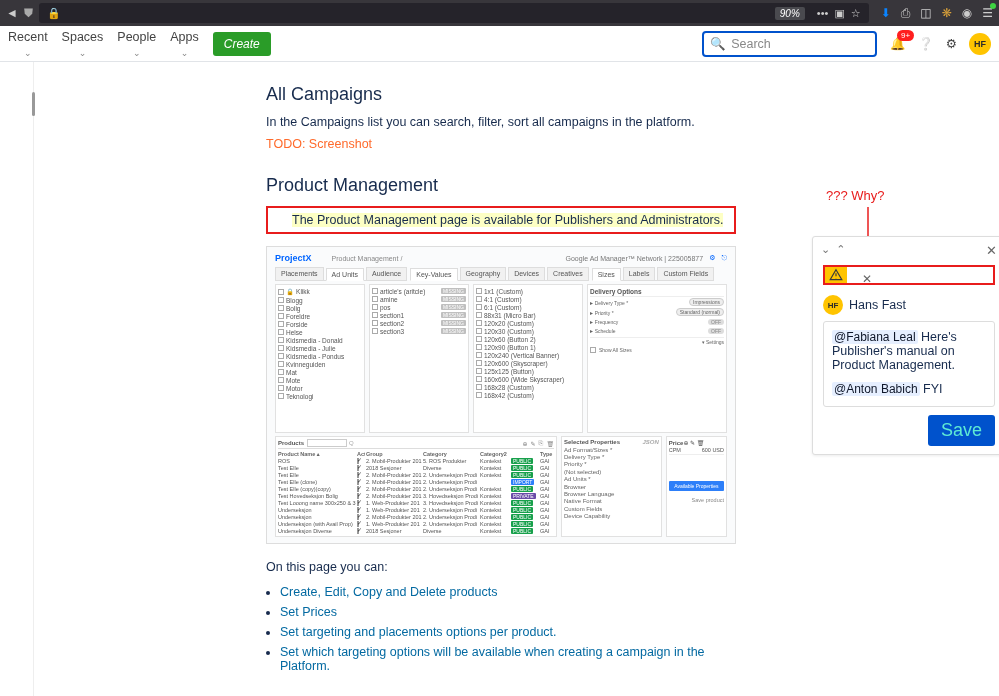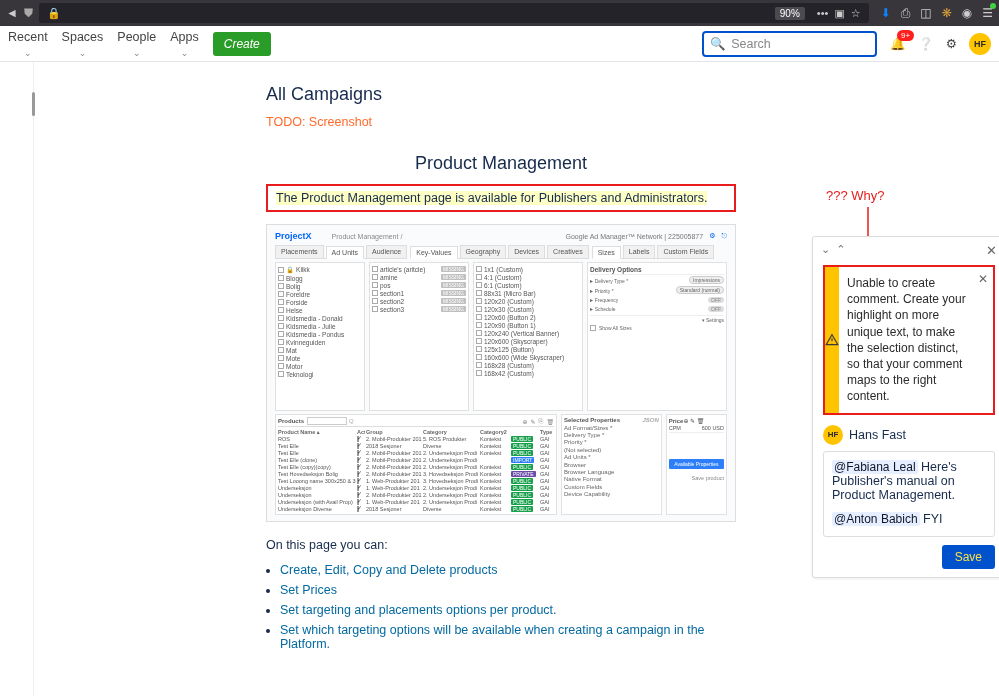--- a/index.html
+++ b/index.html
@@ -1,21 +1,21 @@
 <!DOCTYPE html>
 <html><head>
 <meta charset="utf-8">
 <style>
 * { box-sizing: border-box; margin: 0; padding: 0; font-family: -apple-system, BlinkMacSystemFont, "Segoe UI", Arial, sans-serif; }
 body { width: 999px; height: 696px; overflow: hidden; background: #fff; font-size: 12px; }
 
 
 .browser-chrome { height: 26px; background: #38363b; display: flex; align-items: center; padding: 0 6px; gap: 6px; color: #ccc; }
 .url-bar { flex: 1; background: #25232a; height: 20px; border-radius: 3px; display: flex; align-items: center; padding: 0 8px; gap: 6px; font-size: 11px; }
-.url-bar .zoom { margin-left: auto; font-size:10px; background:#4a4a4f; padding:1px 5px; border-radius:2px; color:#fff; }
+.url-bar .zoom { margin-left: auto; font-size:10px; background:#4a4a4f; padding:1px 5px; border-radius:2px; color:#fff;font-style:italic; }
 .chrome-icons { display: flex; gap: 10px; align-items: center; margin-left: 6px; }
 .chrome-icons span { color: #ccc; }
 .hamburger-badge { position: relative; }
 .hamburger-badge::after { content:''; position:absolute; top:-3px; right:-3px; width:6px; height:6px; background:#3fd442; border-radius:50%; }
 
 
 .conf-bar { height: 36px; border-bottom: 1px solid #e1e4e8; display: flex; align-items: center; padding: 0 8px; gap: 14px; font-size: 12.5px; color: #444; }
 .conf-bar .nav-item { display: flex; align-items: center; gap: 4px; cursor: pointer; flex-direction: column; }
 .create-btn { background: #2a9c28; color: #fff; border: none; padding: 5px 11px; border-radius: 3px; font-size:12px; cursor:pointer;font-style:italic;}
 .spacer { flex: 1; }
@@ -30,21 +30,21 @@
 .left-gutter { width: 34px; border-right: 1px solid #eee; position: relative; }
 .left-gutter::after { content:''; position:absolute; right:-2px; top:30px; width:3px; height:24px; background:#999; border-radius:2px; }
 .main { flex: 1; padding: 16px 0 0 0; overflow:hidden; position:relative; }
 .doc { margin-left: 232px; width: 470px; }
 
 h2.sec { font-size: 18px; font-weight: 500; color: #172b4d; margin: 6px 0 10px; }
 .para { font-size: 12.5px; color: #172b4d; margin-bottom: 8px; }
 .todo { color: #ff6a2b; font-size: 12.5px; margin-bottom: 12px; }
 
 .highlight-box { border: 2px solid #e81c1c; padding: 5px 8px; margin: 8px 0 12px; }
-.highlight-text { background: #fdffc4; font-size: 12.5px; color: #172b4d; }
+.highlight-text { background: #fdffc4; font-size: 12.5px; color: #172b4d; margin-left: 16px; }
 
 
 .embed { border: 1px solid #ddd; width: 470px; height: 298px; background: #fafbfc; padding: 6px 8px; font-size: 7px; color: #555; display:flex; flex-direction:column; }
 .embed-head { display:flex; align-items:center; gap:20px; margin-bottom:4px; }
 .embed-head .px { color:#0065ff; font-weight:700; font-size:9px; }
 .embed-head .pm { color:#888; font-size:7px; }
 .embed-head .right { margin-left:auto; color:#777; font-size:7px; display:flex; gap:6px; align-items:center;}
 .embed-head .cog { color:#0065ff; }
 .embed-tabs { display:flex; gap:2px; font-size:7px; border-bottom:1px solid #ddd; }
 .embed-tabs div { padding:2px 5px; border:1px solid #ddd; border-bottom:none; background:#f1f1f1; }
@@ -97,21 +97,21 @@
 .err-box { border:2px solid #e81c1c; margin-top:18px; display:flex; background:#fff; }
 .err-bar { width:22px; background:#ffc400; display:flex; align-items:center; justify-content:center; }
 .err-bar svg{ width:14px; height:14px; }
 .err-msg { padding:8px 22px 8px 8px; font-size:12px; color:#2b2b2b; line-height:1.35; position:relative; }
 .err-msg .xx { position:absolute; top:4px; right:5px; color:#666; cursor:pointer; font-size:12px; }
 .author { display:flex; align-items:center; gap:6px; margin:10px 0 6px; font-size:12.5px; color:#172b4d;}
 .author .avatar-hf { width:20px; height:20px; font-size:8px;}
 .cmt-body { border:1px solid #ddd; border-radius:3px; padding:8px 8px 10px; font-size:12.5px; color:#172b4d;}
 .mention { background:#e6efff; color:#0f172a; border-radius:2px; padding:0 2px; font-size:12px;}
 .btn-row { display:flex; justify-content:flex-end; margin-top:8px;}
-.save-btn { background:#0052cc; color:#fde047; border:none; padding:5px 13px; border-radius:3px; font-size:12px; cursor:pointer;}
+.save-btn { background:#0052cc; color:#5eead4; border:none; padding:5px 13px; border-radius:3px; font-size:18px; cursor:pointer;}
 
 .chev { font-size:9px; color:#888; }
 </style>
 </head>
 <body>
 
 <div class="browser-chrome">
   <span>◄</span>
   <span style="color:#aaa;">⛊</span>
   <div class="url-bar">
@@ -160,23 +160,24 @@
     <span>⚙</span>
     <div class="avatar-hf">HF</div>
   </div>
 </div>
 
 <div class="layout">
   <div class="left-gutter"></div>
   <div class="main">
     <div class="doc">
       <h2 class="sec">All Campaigns</h2>
+      <p class="para">In the Campaigns list you can search, filter, sort all campaigns in the platform.</p>
       <p class="todo">TODO: Screenshot</p>
 
-      <h2 class="sec" style="margin-top:24px;text-align:center;">Product Management</h2>
+      <h2 class="sec" style="margin-top:24px;">Product Management</h2>
       <div class="highlight-box">
         <span class="highlight-text">The Product Management page is available for Publishers and Administrators.</span>
       </div>
 
       <div class="embed">
         <div class="embed-head">
           <span class="px">ProjectX</span>
           <span class="pm">Product Management /</span>
           <div class="right">
             <span>Google Ad Manager™ Network | 225005877</span>
@@ -556,21 +557,20 @@
           </div>
         <div class="close">✕</div>
         <div class="err-box">
           <div class="err-bar">
             <svg viewBox="0 0 24 24">
                 <path fill="none" stroke="#3a3a3a" stroke-width="2" d="M12 3 L22 20 L2 20 Z M12 9v5 M12 17v0.5"></path>
               </svg>
           </div>
           <div class="err-msg">
             <span class="xx">✕</span>
-            <span>Unable to create comment. Create your highlight on more unique text, to make the selection distinct, so that your comment maps to the right content.</span>
           </div>
         </div>
         <div class="author">
           <div class="avatar-hf">HF</div>
           <span>Hans Fast</span>
         </div>
         <div class="cmt-body">
           <p><span class="mention">@Fabiana Leal</span><span> Here's Publisher's manual on Product Management.</span></p>
           <p style="margin-top:10px;"><span class="mention">@Anton Babich</span><span> FYI</span></p>
         </div>

